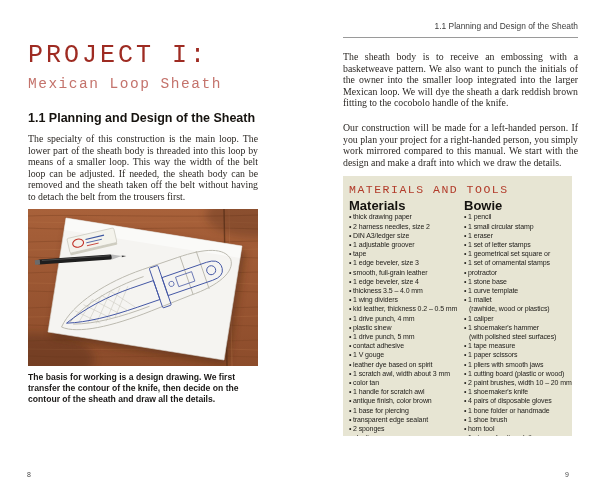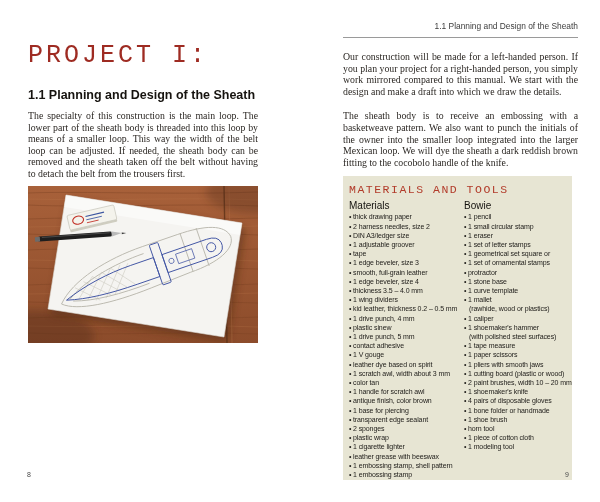--- a/index.html
+++ b/index.html
@@ -34,46 +34,47 @@
   .pagenum.right{left:565px;}
 
   
   .right-page{position:absolute;left:343px;top:0;width:235px;}
   .running-header{
     padding-top:21px;padding-bottom:5px;font-size:8.4px;line-height:11px;
     color:#3c3c3c;text-align:right;border-bottom:1px solid #9a9a9a;
   }
   .right-page .bodytext p{margin-top:13px;}
   .mtbox{
-    margin-top:8px;background:#e7e5d3;width:229px;height:304px;
+    margin-top:8px;background:#e7e5d3;width:229px;height:260px;
     box-sizing:border-box;padding:7px 0 0 6px;overflow:hidden;
   }
   .mtbox-heading{
     font-family:"Liberation Mono",monospace;font-size:11.5px;line-height:13px;
     letter-spacing:1.5px;color:#b23b2a;
   }
   .mt-cols{display:flex;margin-top:4px;}
   .mt-col.materials{width:115px;flex:none;}
   .mt-col.tools{width:106px;flex:none;}
-  .mt-col-h{font-size:10px;font-weight:normal;color:#14120f;line-height:11px;}
+  .mt-col-h{font-size:13px;font-weight:bold;color:#14120f;line-height:11px;}
   .mt-list{margin-top:1px;}
   .mt-item{
     font-size:7px;line-height:9.2px;letter-spacing:-0.1px;
     white-space:nowrap;color:#1d1b18;
   }
   .mt-item .bullet{display:inline-block;width:4px;font-size:7px;color:#1d1b18;}
   .mt-item.indent{padding-left:5px;}
 </style>
 </head>
 <body>
 
 <div class="spread">
 
   <div class="left-page">
     <div class="proj-title">PROJECT I:</div>
+    <div class="proj-subtitle">Mexican Loop Sheath</div>
     <div class="section-h">1.1 Planning and Design of the Sheath</div>
 
     <div class="bodytext">
 
         <p>The specialty of this construction is the main loop. The lower part of the sheath body is threaded into this loop by means of a smaller loop. This way the width of the belt loop can be adjusted. If needed, the sheath body can be removed and the sheath taken off the belt without having to detach the belt from the trousers first.</p>
       </div>
 
     <div class="photo-wrap">
       <svg width="230" height="157" viewBox="0 0 230 157" xmlns="http://www.w3.org/2000/svg">
         <defs>
@@ -155,29 +156,30 @@
           <rect x="40" y="38" width="48" height="3.2" rx="1" fill="#cfcdc0"></rect>
           <rect x="40" y="24" width="48" height="15" rx="1.5" fill="#f4f3ec" stroke="#c9c7bd" stroke-width="0.7"></rect>
           <ellipse cx="50" cy="31" rx="5.5" ry="4" fill="none" stroke="#c23127" stroke-width="1.1"></ellipse>
           <path d="M58,29 h19" stroke="#3b55a0" stroke-width="1.1" fill="none"></path>
           <path d="M58,32.5 h16" stroke="#3b55a0" stroke-width="0.8" fill="none"></path>
           <path d="M58,35.5 h12" stroke="#c23127" stroke-width="0.8" fill="none"></path>
         </g>
       </svg>
     </div>
 
+    <div class="caption">The basis for working is a design drawing. We first transfer the contour of the knife, then decide on the contour of the sheath and draw all the details.</div>
   </div>
 
   <div class="right-page">
     <div class="running-header">1.1 Planning and Design of the Sheath</div>
 
     <div class="bodytext">
 
-    <p>Our construction will be made for a left-handed person. If you plan your project for a right-handed person, you simply work mirrored compared to this manual. We start with the design and make a draft into which we draw the details.</p>
-        <p>The sheath body is to receive an embossing with a basketweave pattern. We also want to punch the initials of the owner into the smaller loop integrated into the larger Mexican loop. We will dye the sheath a dark reddish brown fitting to the cocobolo handle of the knife.</p>
+    <p>The sheath body is to receive an embossing with a basketweave pattern. We also want to punch the initials of the owner into the smaller loop integrated into the larger Mexican loop. We will dye the sheath a dark reddish brown fitting to the cocobolo handle of the knife.</p>
+        <p>Our construction will be made for a left-handed person. If you plan your project for a right-handed person, you simply work mirrored compared to this manual. We start with the design and make a draft into which we draw the details.</p>
       </div>
 
     <div class="mtbox">
       <div class="mtbox-heading">MATERIALS AND TOOLS</div>
       <div class="mt-cols">
         <div class="mt-col materials">
           <div class="mt-col-h">Materials</div>
           <div class="mt-list">
 
           <div class="mt-item"><span class="bullet">•</span><span>thick drawing paper</span></div>

